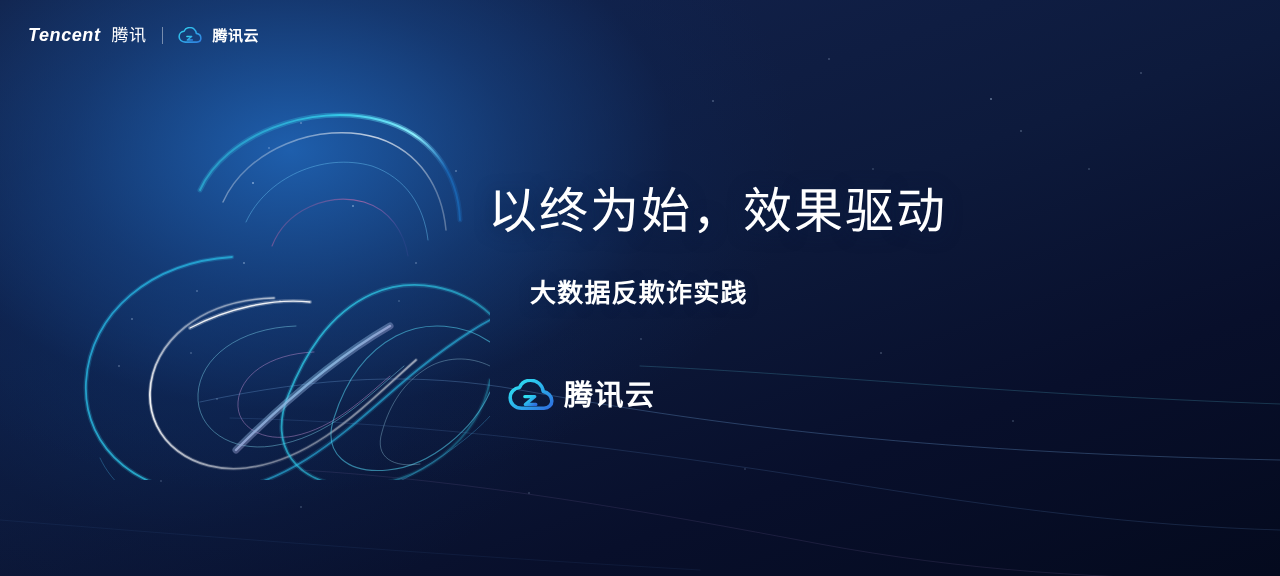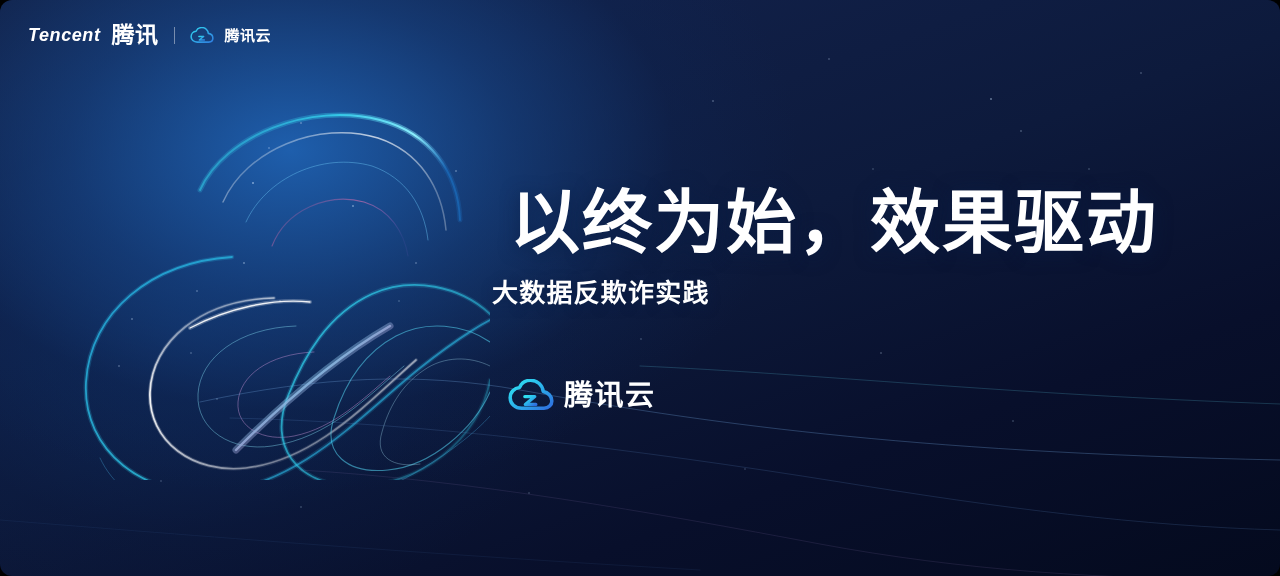--- a/index.html
+++ b/index.html
@@ -12,21 +12,20 @@
     position: relative;
     width: 1280px;
     height: 576px;
     overflow: hidden;
     font-family: "Liberation Sans", "DejaVu Sans", sans-serif;
     background:
       radial-gradient(ellipse 620px 420px at 290px 150px, rgba(31,98,178,0.95) 0%, rgba(23,70,136,0.62) 36%, rgba(14,38,84,0.30) 62%, rgba(8,20,52,0.0) 82%),
       radial-gradient(ellipse 520px 360px at 180px 330px, rgba(14,52,112,0.55) 0%, rgba(10,30,72,0.25) 55%, rgba(6,16,44,0.0) 80%),
       linear-gradient(160deg, #13234a 0%, #112048 22%, #0d1a3c 48%, #080f2b 74%, #040a1e 100%);
     user-select: none;
-    border-radius: 12px;
   }
 
   
   .stars {
     position: absolute;
     inset: 0;
     pointer-events: none;
   }
   .star {
     position: absolute;
@@ -63,22 +62,22 @@
   }
   .tencent-word {
     font-style: italic;
     font-weight: bold;
     font-size: 18px;
     letter-spacing: 0.6px;
     color: #ffffff;
     line-height: 1;
   }
   .tencent-cn {
-    font-weight: bold;
-    font-size: 23px;
+    font-weight: normal;
+    font-size: 17px;
     color: #ffffff;
     line-height: 1;
     letter-spacing: 0.5px;
   }
   .logo-divider {
     width: 1px;
     height: 17px;
     background: rgba(255,255,255,0.42);
     margin: 0 4px;
   }
@@ -86,33 +85,33 @@
     font-weight: bold;
     font-size: 15px;
     color: #ffffff;
     line-height: 1;
     letter-spacing: 0.5px;
   }
 
   
   .headline {
     position: absolute;
-    left: 510px;
+    left: 488px;
     top: 186px;
-    font-size: 70px;
-    font-weight: bold;
+    font-size: 49px;
+    font-weight: normal;
     color: #ffffff;
     letter-spacing: 2px;
     line-height: 1.06;
     white-space: nowrap;
     text-shadow: 0 2px 18px rgba(10,30,70,0.75);
   }
   .subhead {
     position: absolute;
-    left: 492px;
+    left: 530px;
     top: 278px;
     font-size: 26px;
     font-weight: bold;
     color: #ffffff;
     letter-spacing: 1.2px;
     line-height: 1.2;
     white-space: nowrap;
     text-shadow: 0 2px 12px rgba(10,30,70,0.7);
   }
 

